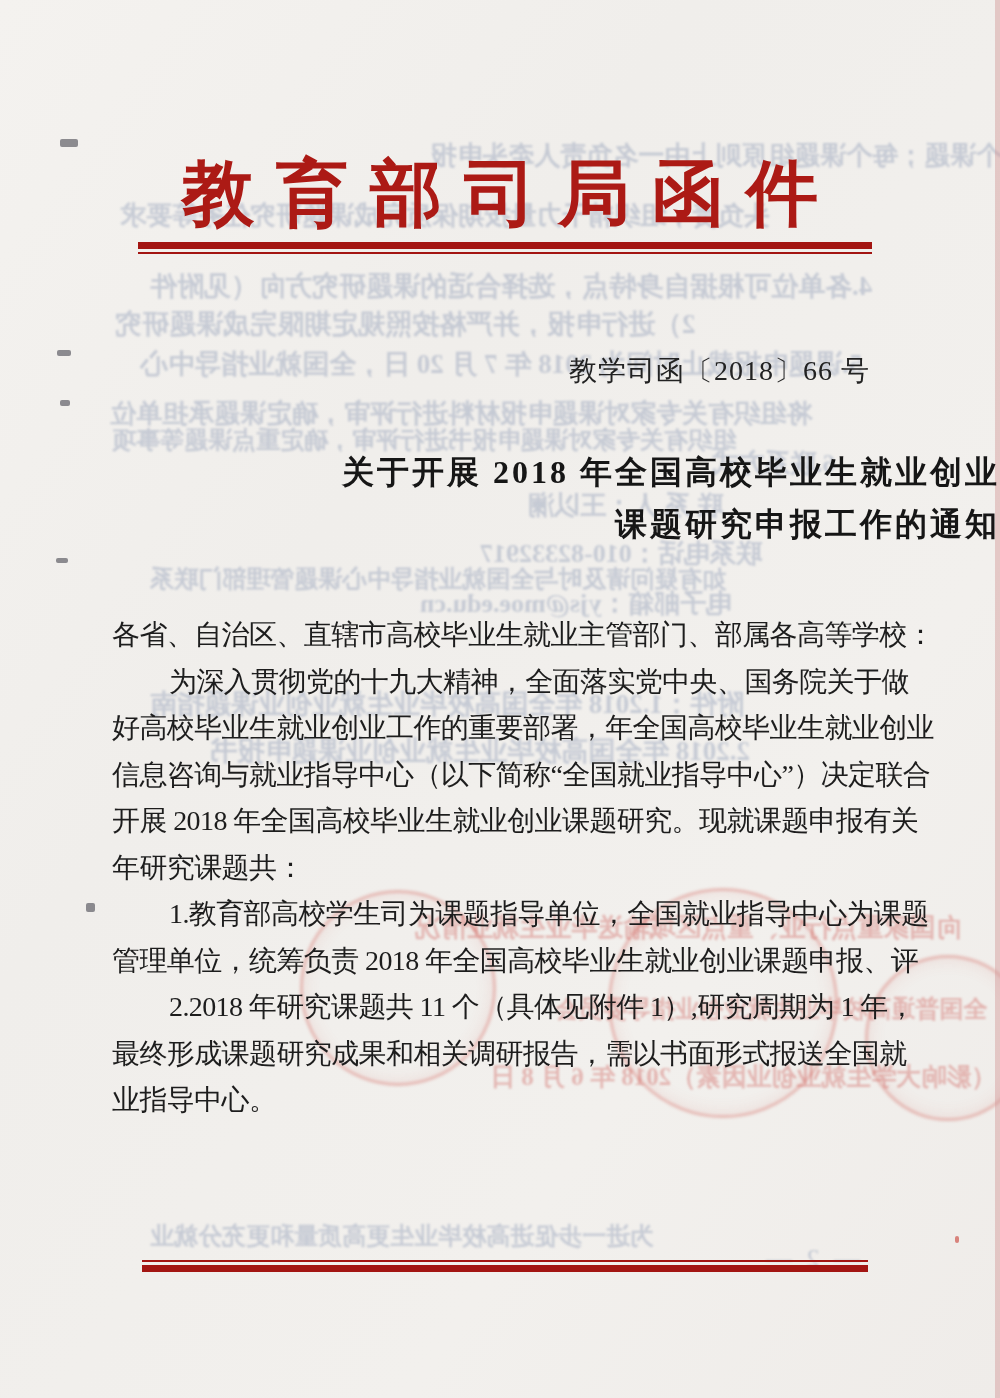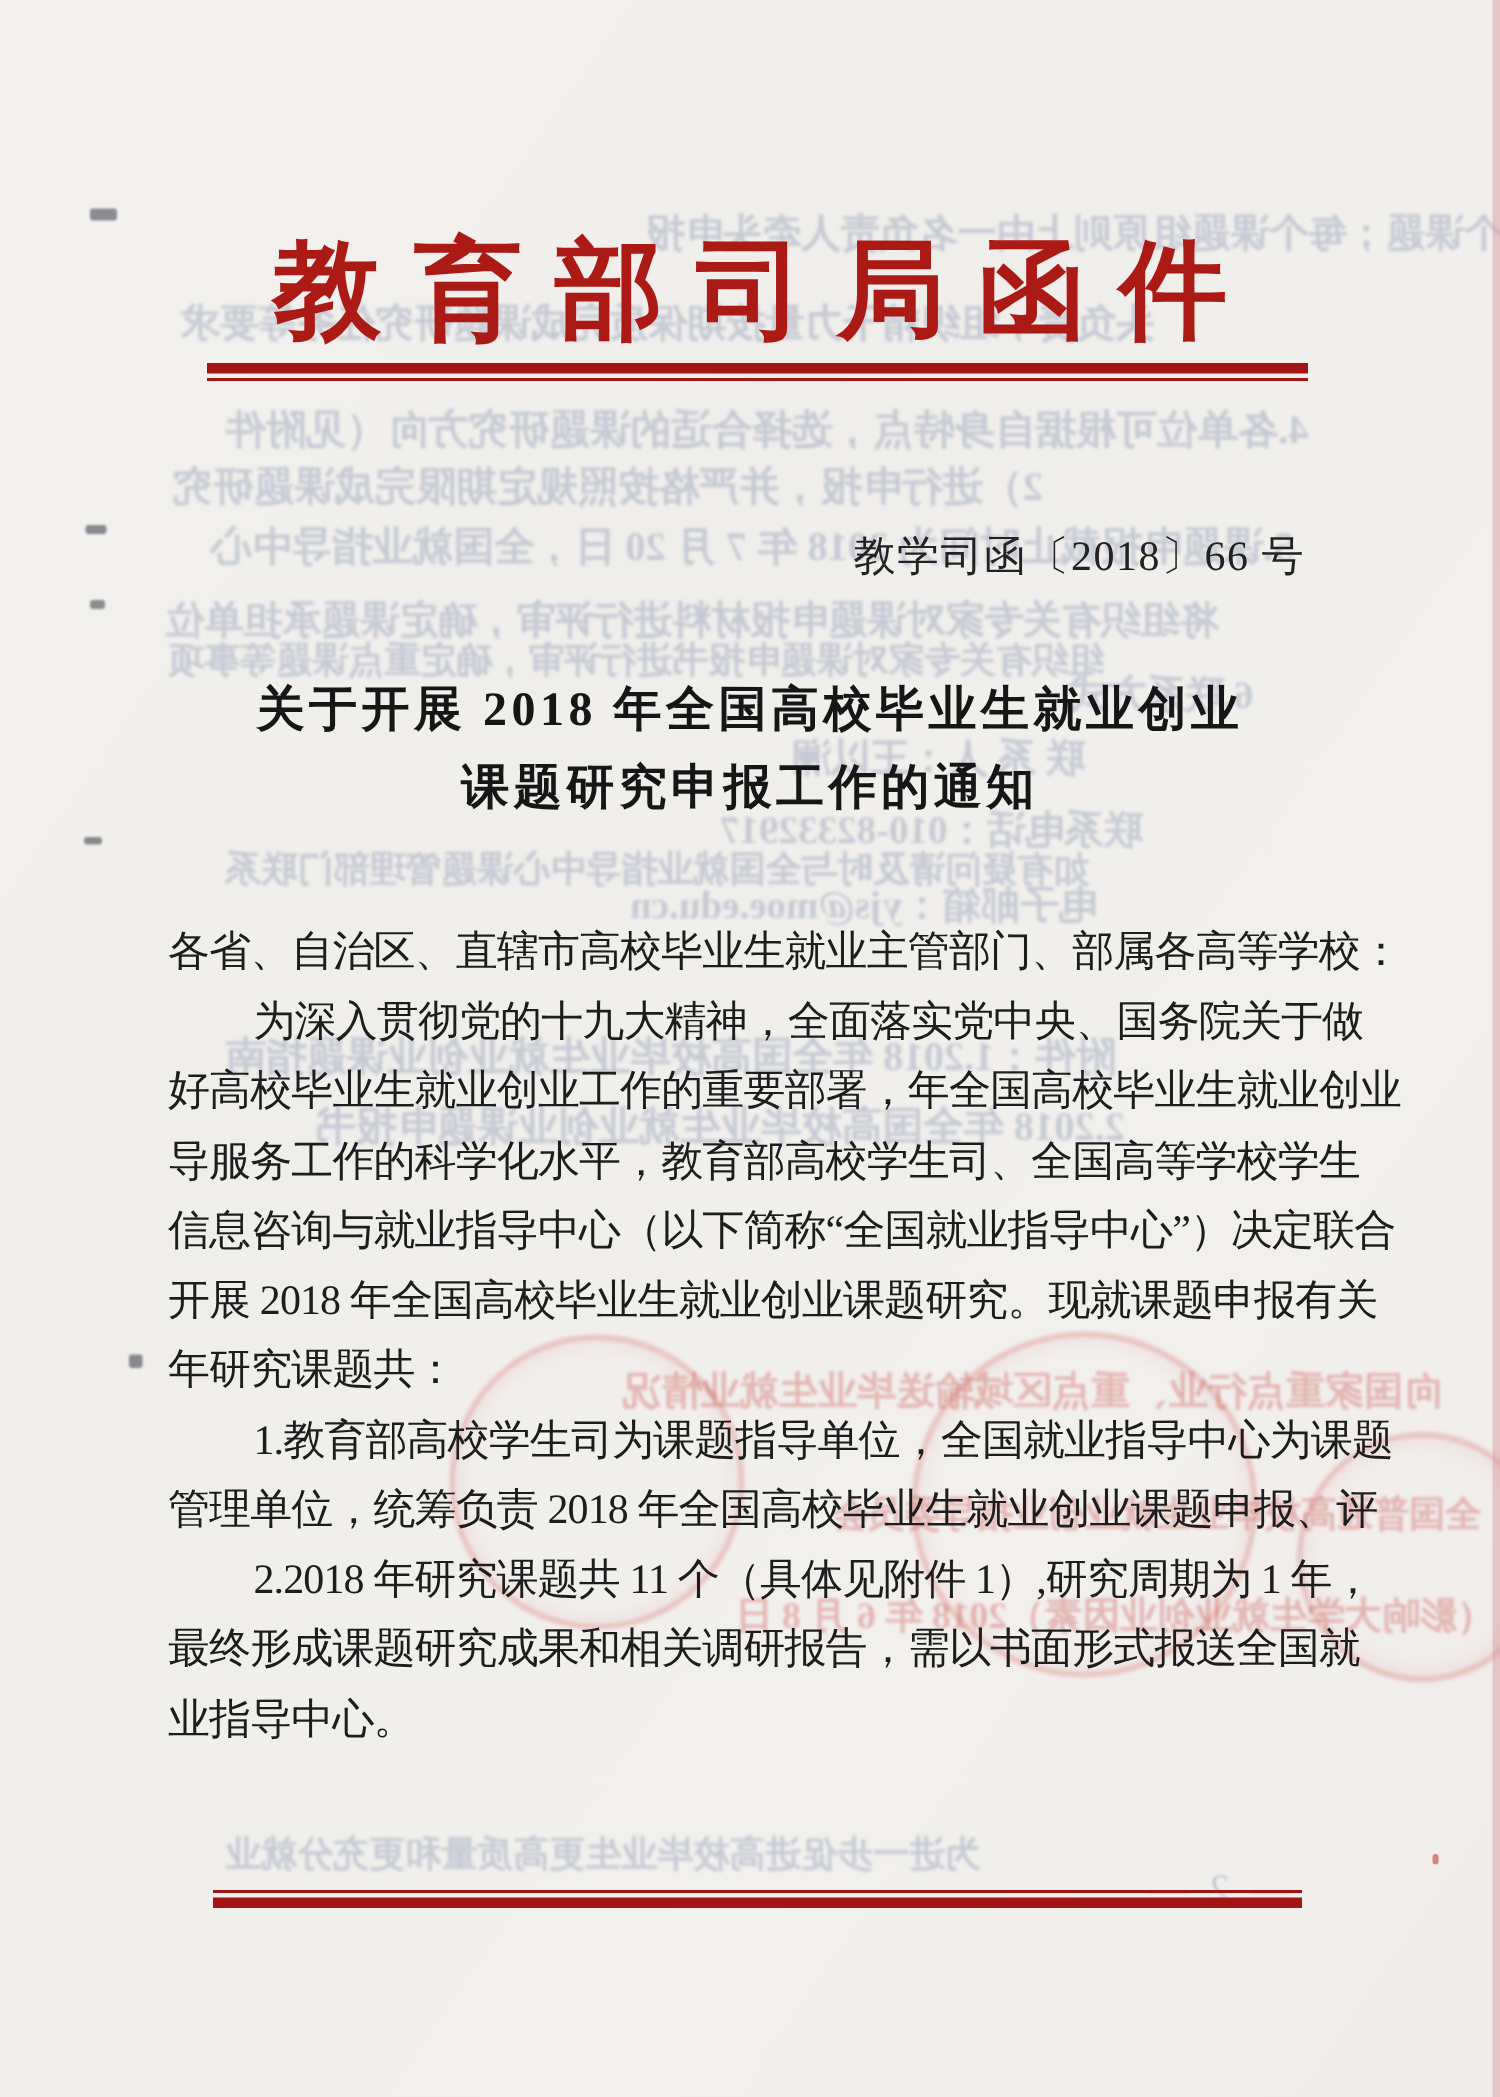--- a/index.html
+++ b/index.html
@@ -56,21 +56,21 @@
   .rule-bottom{top:1260px;left:142px;width:726px;}
   .rule-bottom .thin{height:2px;background:#a31512;}
   .rule-bottom .thick{height:7px;background:#a31512;margin-top:3px;}
   .doc-number{
     position:absolute;top:352px;right:130px;
     font-size:28px;color:#222;
     letter-spacing:1px;white-space:nowrap;font-family:Liberation Serif, serif;
   }
   .doc-title{
     position:absolute;left:0;top:446px;width:100%;
-    text-align:center;color:#161616;
+    text-align:right;color:#161616;
   }
   .doc-title .t-line{
     font-size:32px;font-weight:bold;letter-spacing:3px;
     line-height:52px;white-space:nowrap;
   }
   .body-text{
     position:absolute;left:112px;top:612px;width:778px;
     color:#1d1d1d;
   }
   .body-text .line{
@@ -127,21 +127,20 @@
 
   <div class="doc-title">
       <div class="t-line">关于开展 2018 年全国高校毕业生就业创业</div>
       <div class="t-line">课题研究申报工作的通知</div>
     </div>
 
   <div class="body-text">
       <div class="line">各省、自治区、直辖市高校毕业生就业主管部门、部属各高等学校：</div>
       <div class="line indent">为深入贯彻党的十九大精神，全面落实党中央、国务院关于做</div>
       <div class="line">好高校毕业生就业创业工作的重要部署，年全国高校毕业生就业创业</div>
-      <div class="line">导服务工作的科学化水平，教育部高校学生司、全国高等学校学生</div>
       <div class="line">信息咨询与就业指导中心（以下简称“全国就业指导中心”）决定联合</div>
       <div class="line">开展 2018 年全国高校毕业生就业创业课题研究。现就课题申报有关</div>
       <div class="line">年研究课题共：</div>
       <div class="line indent">1.教育部高校学生司为课题指导单位，全国就业指导中心为课题</div>
       <div class="line">管理单位，统筹负责 2018 年全国高校毕业生就业创业课题申报、评</div>
       <div class="line indent">2.2018 年研究课题共 11 个（具体见附件 1）,研究周期为 1 年，</div>
       <div class="line">最终形成课题研究成果和相关调研报告，需以书面形式报送全国就</div>
       <div class="line">业指导中心。</div>
     </div>
 

